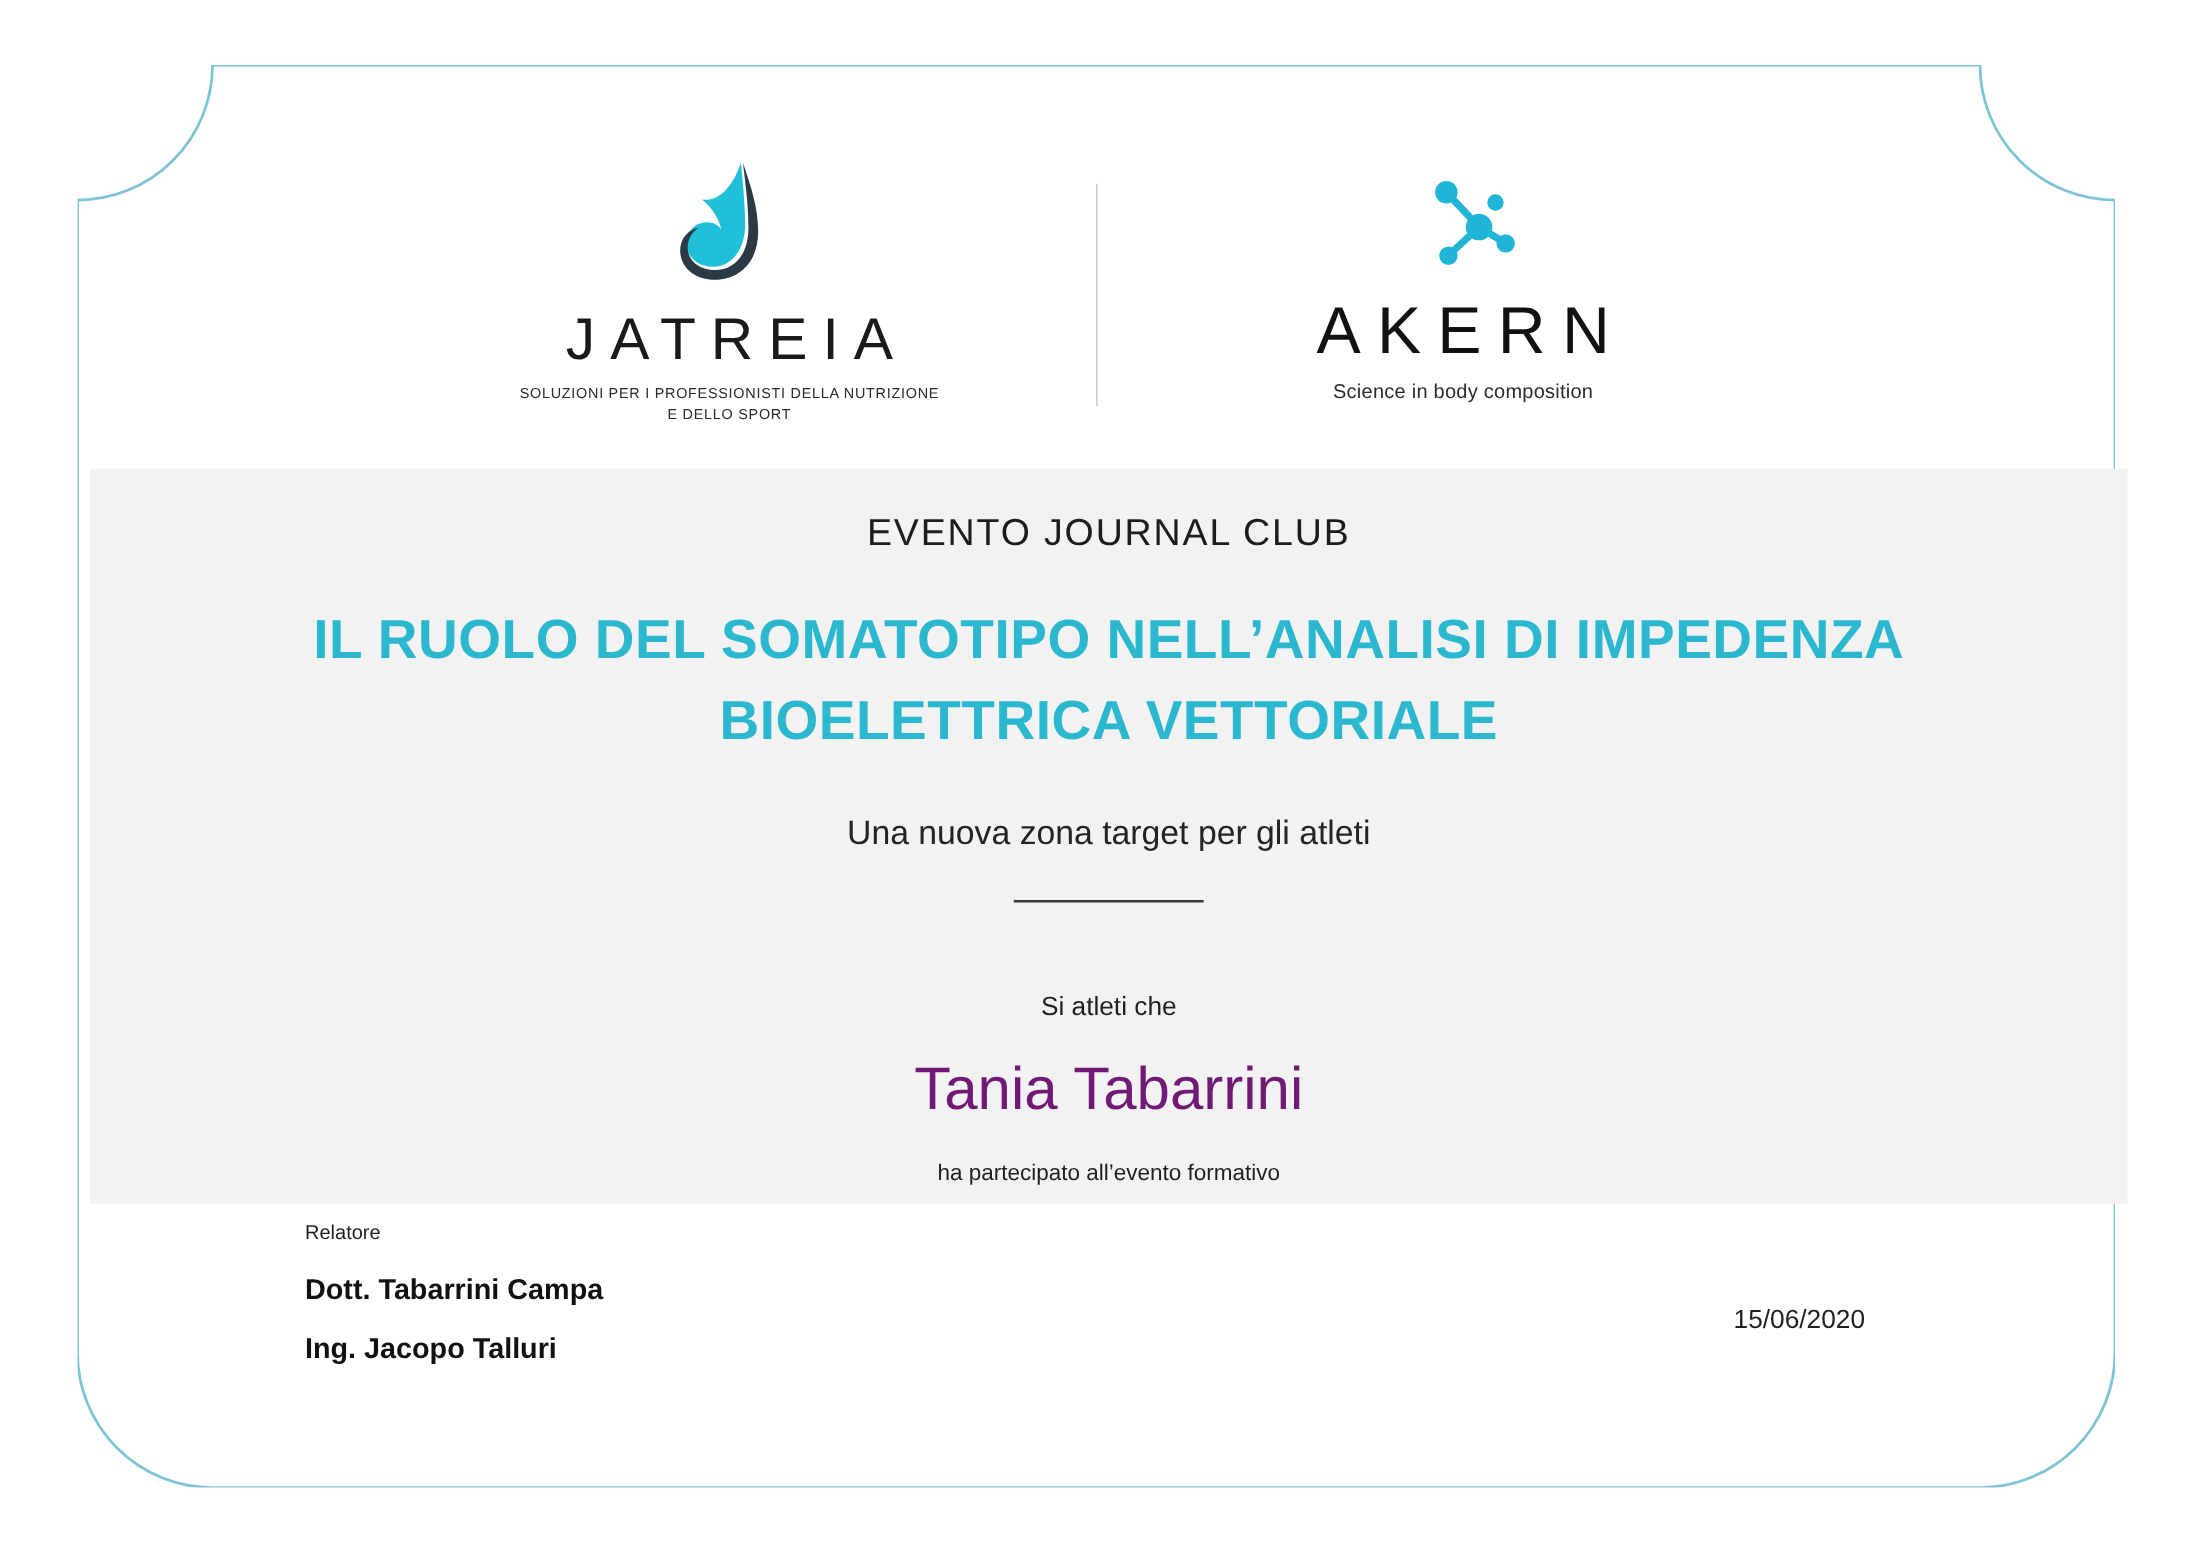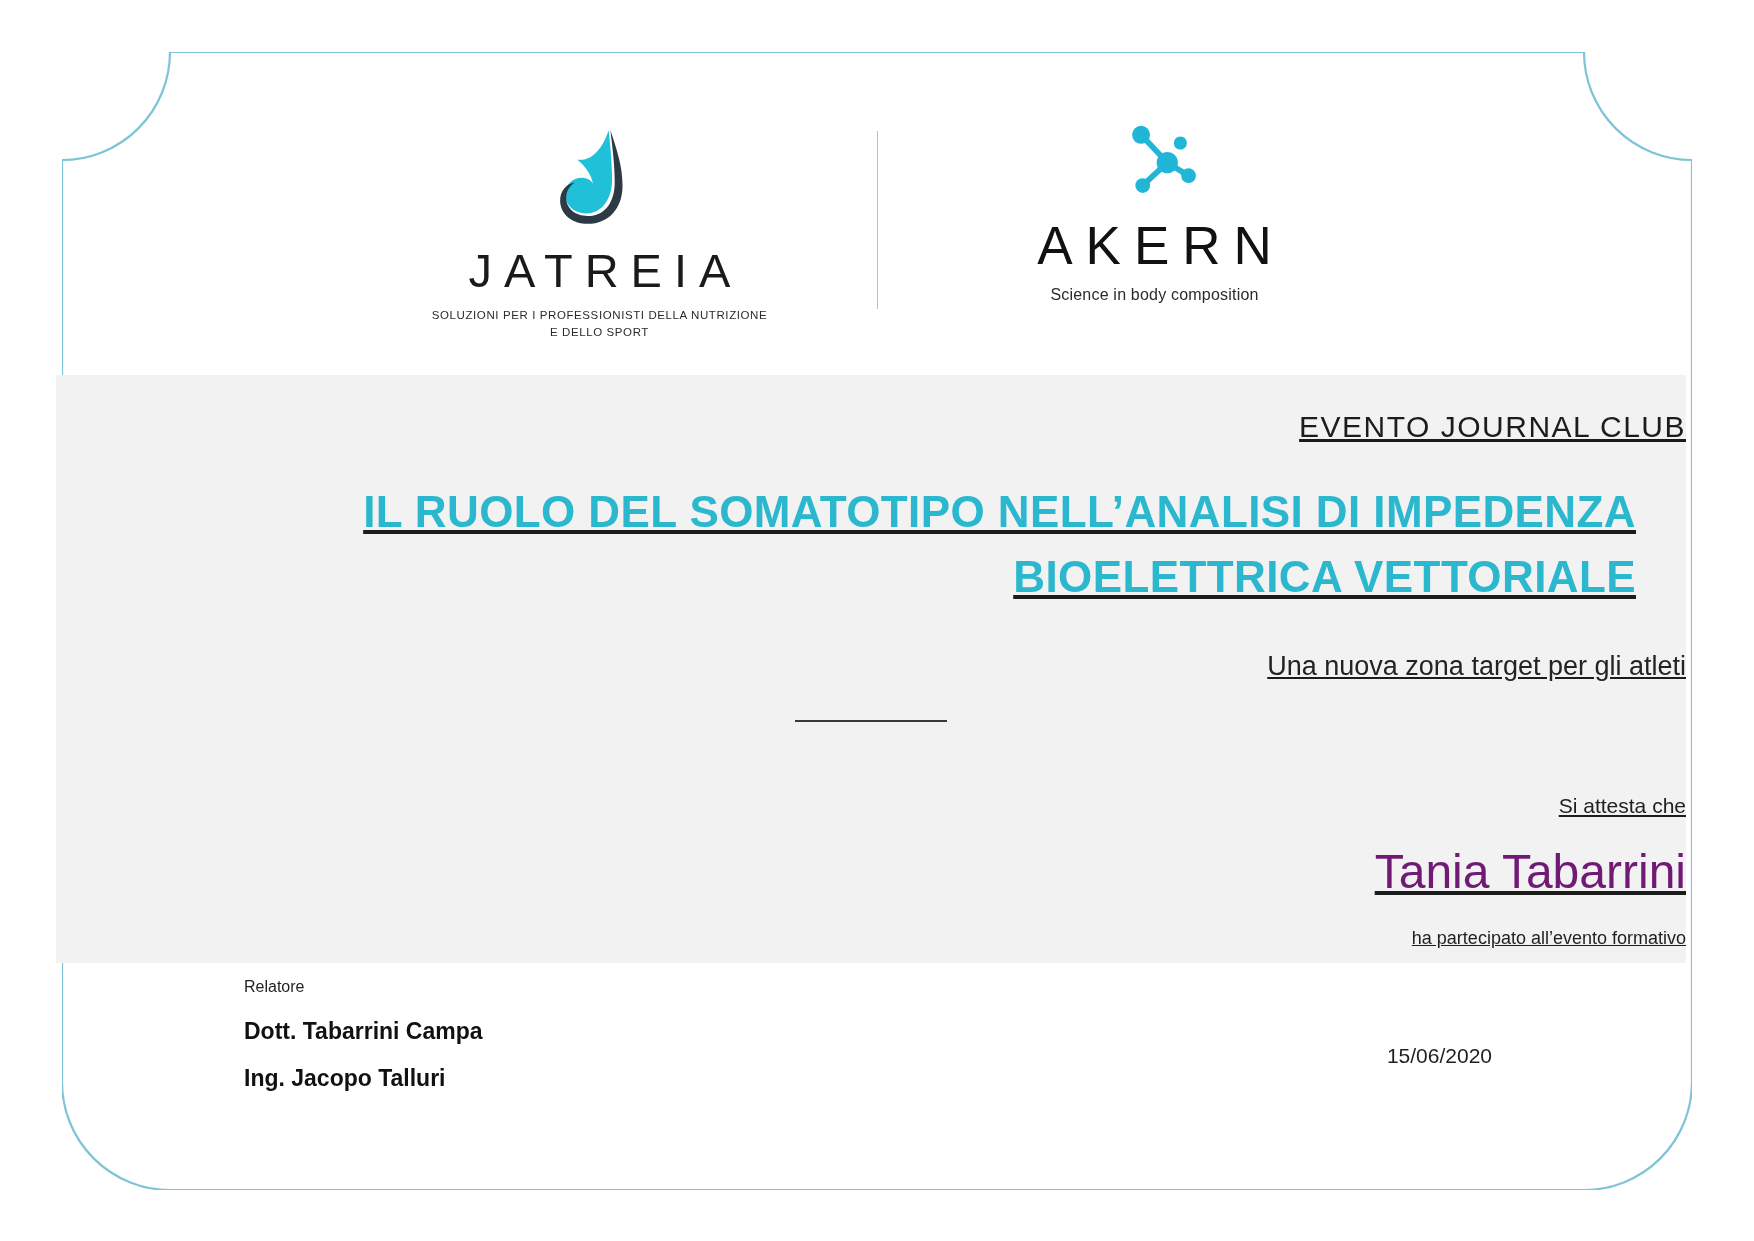--- a/index.html
+++ b/index.html
@@ -41,22 +41,23 @@
     left: 0;
     top: 92px;
     width: 100%;
     height: 282px;
     display: flex;
     align-items: center;
     justify-content: center;
   }
   .logo-group {
     display: flex;
+    align-items: center;
     justify-content: center;
-    gap: 0px;
+    gap: 16px;
   }
 
   .jatreia-block {
     width: 430px;
     display: flex;
     flex-direction: column;
     align-items: center;
     justify-content: flex-start;
   }
   .jatreia-mark {
@@ -112,27 +113,26 @@
   .akern-tagline {
     margin-top: 14px;
     font-size: 16px;
     color: #2b2b2b;
     letter-spacing: 0.2px;
   }
 
   
   .content-band {
     position: absolute;
-    left: 56px;
+    left: 72px;
     top: 375px;
     width: 1630px;
     height: 588px;
     background: #f2f2f2;
-    text-align: right;
-    text-decoration: underline;
+    text-align: center;
   }
 
   .event-label {
     font-size: 30px;
     letter-spacing: 1.5px;
     color: #1c1c1c;
     margin-top: 35px;
     font-weight: 400;
   }
 
@@ -259,21 +259,21 @@
       </div>
 
     </div>
   </div>
 
   <div class="content-band">
     <div class="event-label">EVENTO JOURNAL CLUB</div>
     <div class="event-title">IL RUOLO DEL SOMATOTIPO NELL’ANALISI DI IMPEDENZA BIOELETTRICA VETTORIALE</div>
     <div class="event-subtitle">Una nuova zona target per gli atleti</div>
     <div class="short-rule"></div>
-    <div class="attests">Si attesta che</div>
+    <div class="attests">Si atleti che</div>
     <div class="recipient">Tania Tabarrini</div>
     <div class="participated">ha partecipato all’evento formativo</div>
   </div>
 
   <div class="footer">
     <div class="speaker-block">
       <div class="speaker-label">Relatore</div>
       <div class="speaker-name">Dott. Tabarrini Campa</div>
       <div class="speaker-name second">Ing. Jacopo Talluri</div>
     </div>

